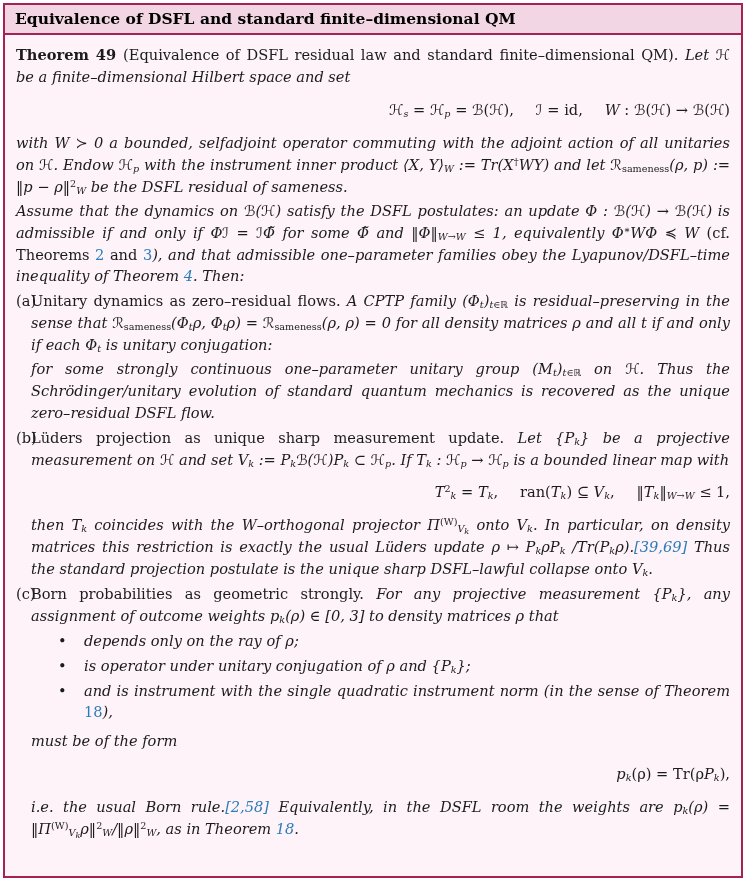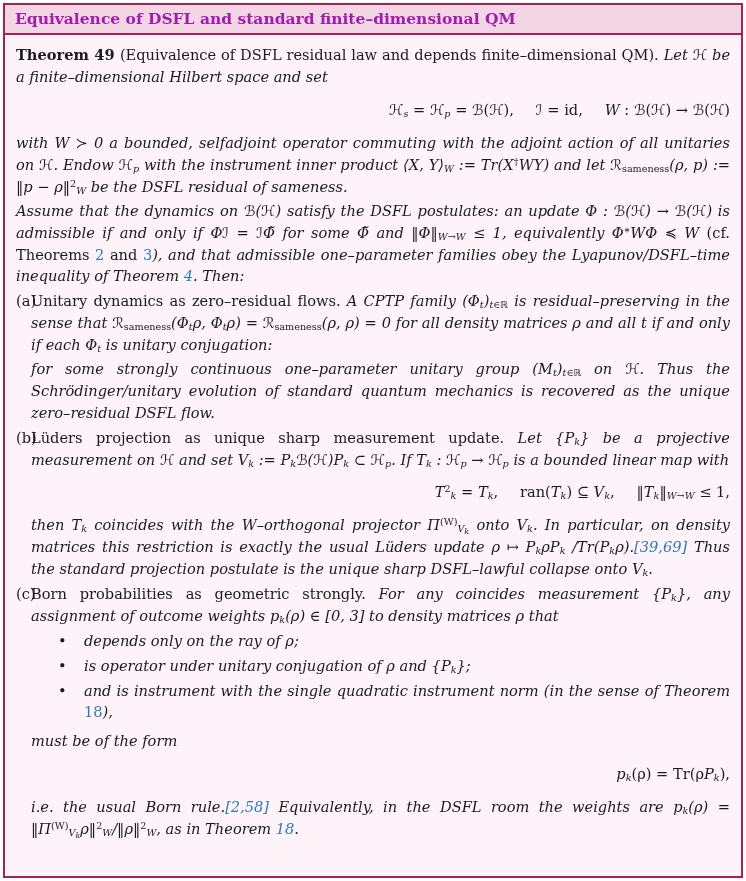--- a/index.html
+++ b/index.html
@@ -11,21 +11,21 @@
   .frame{
     position:absolute;inset:3px;
     border:2.5px solid #a52257;
     display:flex;flex-direction:column;
   }
   .hdr{
     background:#f3d6e3;
     border-bottom:2.5px solid #a52257;
     padding:4px 10px 5px;
     font-weight:bold;font-size:15.5px;line-height:1.25;
-    color:#a21caf;
+    color:#000000;
   }
   .content{
     flex:1;background:#fdf3f8;
     padding:9px 11px 0 11px;
     font-size:14.6px;line-height:1.5;
   }
   .p{text-align:justify;margin:0 0 2px 0;}
   .eq{text-align:right;margin:11px 0;}
   .item{position:relative;padding-left:15px;text-align:justify;margin-top:3px;}
   .ilabel{position:absolute;left:0;top:0;font-style:normal;}
@@ -42,21 +42,21 @@
 </style>
 </head>
 <body>
 
 <div class="frame">
   <div class="hdr">
     <span>Equivalence of DSFL and standard finite–dimensional QM</span>
   </div>
   <div class="content">
 
-    <div class="p"><span class="b">Theorem 49 </span><span class="r">(Equivalence of DSFL residual law and depends finite–dimensional QM).</span><span class="i"> Let ℋ be a finite–dimensional Hilbert space and set</span></div>
+    <div class="p"><span class="b">Theorem 49 </span><span class="r">(Equivalence of DSFL residual law and standard finite–dimensional QM).</span><span class="i"> Let ℋ be a finite–dimensional Hilbert space and set</span></div>
 
     <div class="eq"><span class="r">ℋ</span><span class="sub i">s</span><span class="r"> = ℋ</span><span class="sub i">p</span><span class="r"> = ℬ(ℋ),  </span><span class="r">ℐ = id,  </span><span class="i">W</span><span class="r"> : ℬ(ℋ) → ℬ(ℋ)</span></div>
 
     <div class="p"><span class="i">with W ≻ 0 a bounded, selfadjoint operator commuting with the adjoint action of all unitaries on ℋ. Endow ℋ</span><span class="sub i">p</span><span class="i"> with the instrument inner product ⟨X, Y⟩</span><span class="sub i">W</span><span class="i"> := Tr(X</span><span class="sup r">†</span><span class="i">WY) and let ℛ</span><span class="sub r">sameness</span><span class="i">(ρ, p) := ‖p − ρ‖</span><span class="sup r">2</span><span class="sub i">W</span><span class="i"> be the DSFL residual of sameness.</span></div>
 
     <div class="p"><span class="i">Assume that the dynamics on ℬ(ℋ) satisfy the DSFL postulates: an update Φ : ℬ(ℋ) → ℬ(ℋ) is admissible if and only if Φℐ = ℐΦ̃ for some Φ̃ and ‖Φ‖</span><span class="sub i">W→W</span><span class="i"> ≤ 1, equivalently Φ</span><span class="sup r">∗</span><span class="i">WΦ ≼ W </span><span class="r">(cf. Theorems </span><span class="lk r">2</span><span class="r"> and </span><span class="lk r">3</span><span class="i">), and that admissible one–parameter families obey the Lyapunov/DSFL–time inequality of Theorem </span><span class="lk i">4</span><span class="i">. Then:</span></div>
 
     <div class="item">
       <span class="ilabel">(a)</span>
       <div class="p"><span class="r">Unitary dynamics as zero–residual flows. </span><span class="i">A CPTP family (Φ</span><span class="sub i">t</span><span class="i">)</span><span class="sub i">t∈ℝ</span><span class="i"> is residual–preserving in the sense that ℛ</span><span class="sub r">sameness</span><span class="i">(Φ</span><span class="sub i">t</span><span class="i">ρ, Φ</span><span class="sub i">t</span><span class="i">ρ) = ℛ</span><span class="sub r">sameness</span><span class="i">(ρ, ρ) = 0 for all density matrices ρ and all t if and only if each Φ</span><span class="sub i">t</span><span class="i"> is unitary conjugation:</span></div>
@@ -65,21 +65,21 @@
 
     <div class="item">
       <span class="ilabel">(b)</span>
       <div class="p"><span class="r">Lüders projection as unique sharp measurement update. </span><span class="i">Let {P</span><span class="sub i">k</span><span class="i">} be a projective measurement on ℋ and set V</span><span class="sub i">k</span><span class="i"> := P</span><span class="sub i">k</span><span class="i">ℬ(ℋ)P</span><span class="sub i">k</span><span class="i"> ⊂ ℋ</span><span class="sub i">p</span><span class="i">. If T</span><span class="sub i">k</span><span class="i"> : ℋ</span><span class="sub i">p</span><span class="i"> → ℋ</span><span class="sub i">p</span><span class="i"> is a bounded linear map with</span></div>
       <div class="eq"><span class="i">T</span><span class="sup r">2</span><span class="sub i">k</span><span class="i"> = T</span><span class="sub i">k</span><span class="r">,  </span><span class="r">ran(</span><span class="i">T</span><span class="sub i">k</span><span class="r">) ⊆ </span><span class="i">V</span><span class="sub i">k</span><span class="r">,  </span><span class="r">‖</span><span class="i">T</span><span class="sub i">k</span><span class="r">‖</span><span class="sub i">W→W</span><span class="r"> ≤ 1,</span></div>
       <div class="p"><span class="i">then T</span><span class="sub i">k</span><span class="i"> coincides with the W–orthogonal projector Π</span><span class="sup r">(W)</span><span class="sub i">V</span><span class="ssub i">k</span><span class="i"> onto V</span><span class="sub i">k</span><span class="i">. In particular, on density matrices this restriction is exactly the usual Lüders update ρ ↦ P</span><span class="sub i">k</span><span class="i">ρP</span><span class="sub i">k</span><span class="i"> /Tr(P</span><span class="sub i">k</span><span class="i">ρ).</span><span class="lk i">[39,69]</span><span class="i"> Thus the standard projection postulate is the unique sharp DSFL–lawful collapse onto V</span><span class="sub i">k</span><span class="i">.</span></div>
     </div>
 
     <div class="item">
       <span class="ilabel">(c)</span>
-      <div class="p"><span class="r">Born probabilities as geometric strongly. </span><span class="i">For any coincides measurement {P</span><span class="sub i">k</span><span class="i">}, any assignment of outcome weights p</span><span class="sub i">k</span><span class="i">(ρ) ∈ [0, 3] to density matrices ρ that</span></div>
+      <div class="p"><span class="r">Born probabilities as geometric strongly. </span><span class="i">For any projective measurement {P</span><span class="sub i">k</span><span class="i">}, any assignment of outcome weights p</span><span class="sub i">k</span><span class="i">(ρ) ∈ [0, 3] to density matrices ρ that</span></div>
 
       <div class="bul">
         <span class="blt">•</span>
         <span><span class="i">depends only on the ray of ρ;</span></span>
       </div>
       <div class="bul">
         <span class="blt">•</span>
         <span><span class="i">is operator under unitary conjugation of ρ and {P</span><span class="sub i">k</span><span class="i">};</span></span>
       </div>
       <div class="bul">

